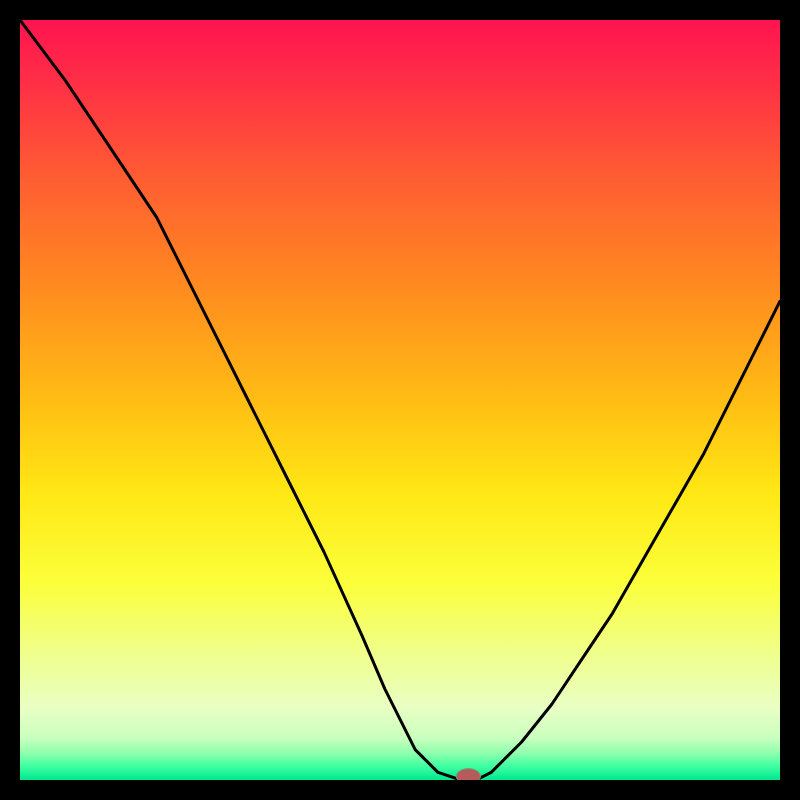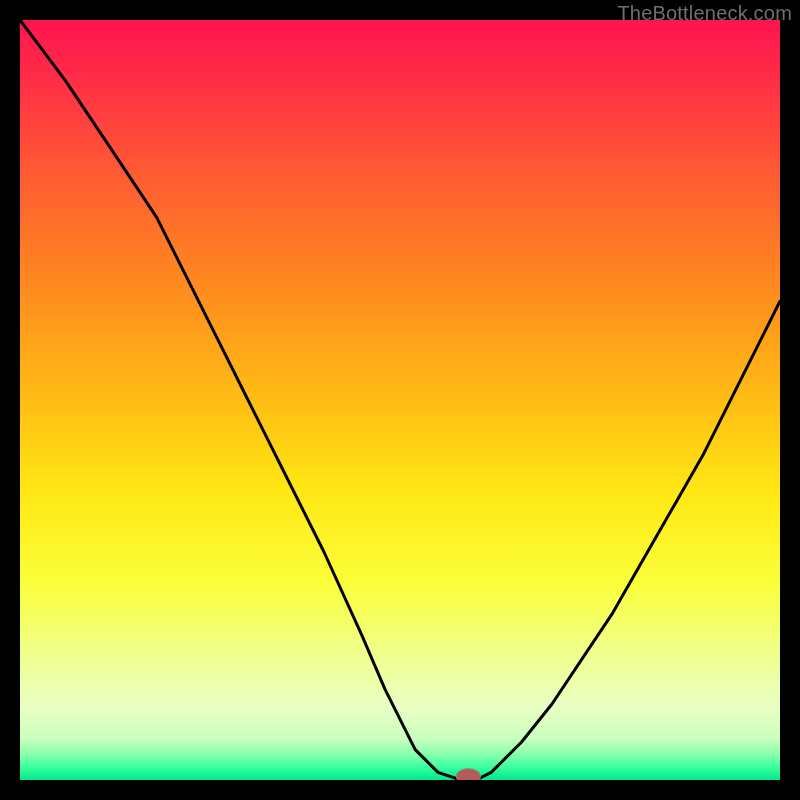--- a/index.html
+++ b/index.html
@@ -35,21 +35,20 @@
     user-select: none;
   }
   svg {
     display: block;
   }
 </style>
 </head>
 <body>
 
 <div class="frame">
-  <div class="watermark">TheBottleneck.com</div>
   <div class="plot-area">
     <svg id="chart-svg" width="760" height="760" viewBox="0 0 760 760" preserveAspectRatio="none">
         <defs>
           <linearGradient id="bg-grad" x1="0" y1="0" x2="0" y2="1">
             <stop offset="0%" stop-color="#ff1450"></stop>
             <stop offset="8%" stop-color="#ff2e46"></stop>
             <stop offset="20%" stop-color="#ff5a33"></stop>
             <stop offset="35%" stop-color="#ff8a1f"></stop>
             <stop offset="50%" stop-color="#ffbd14"></stop>
             <stop offset="62%" stop-color="#ffe714"></stop>

